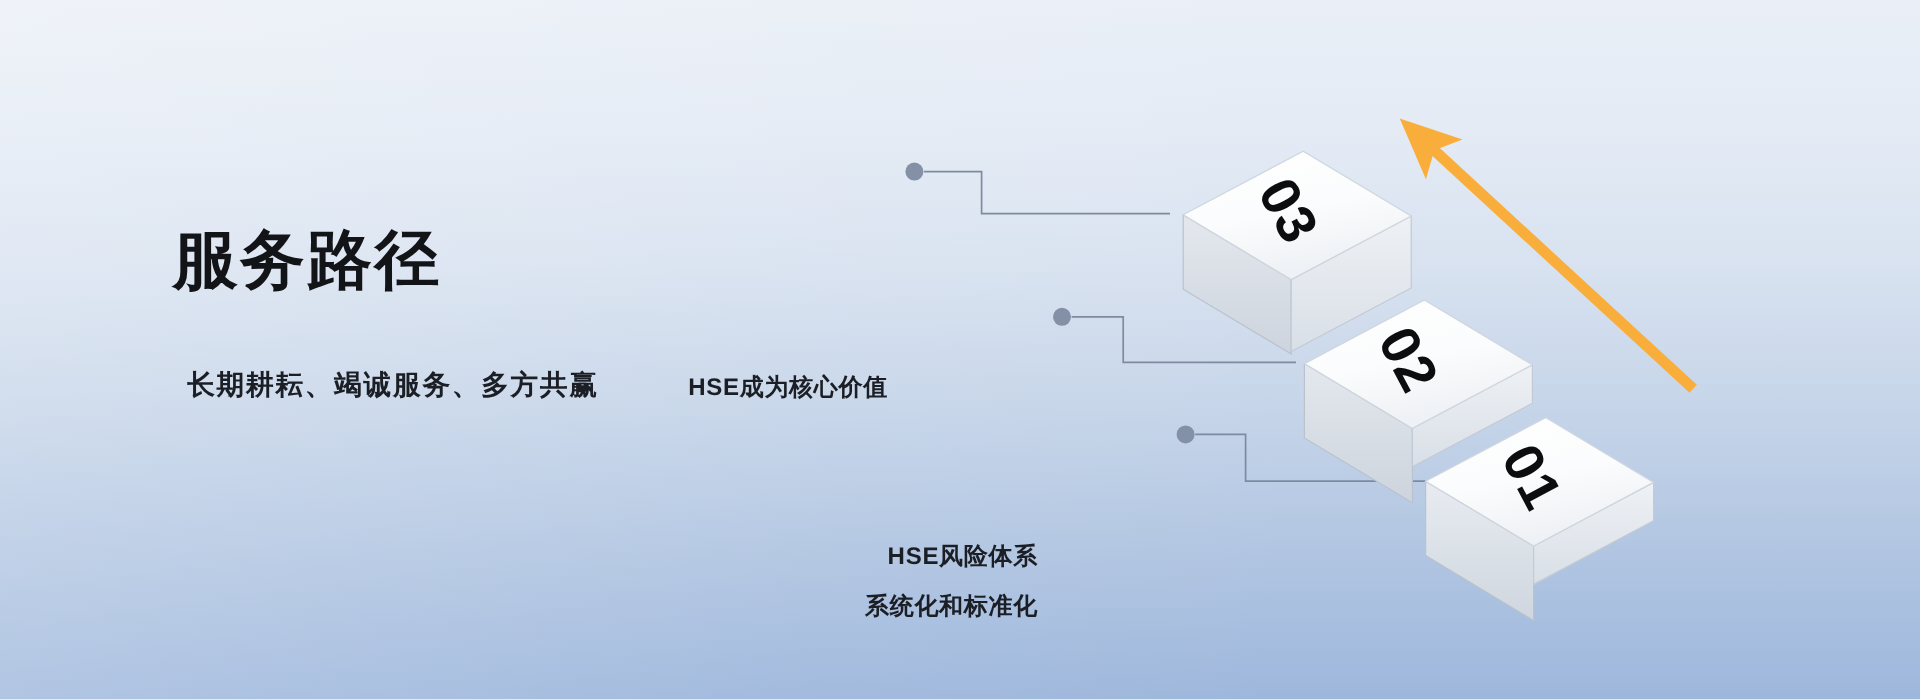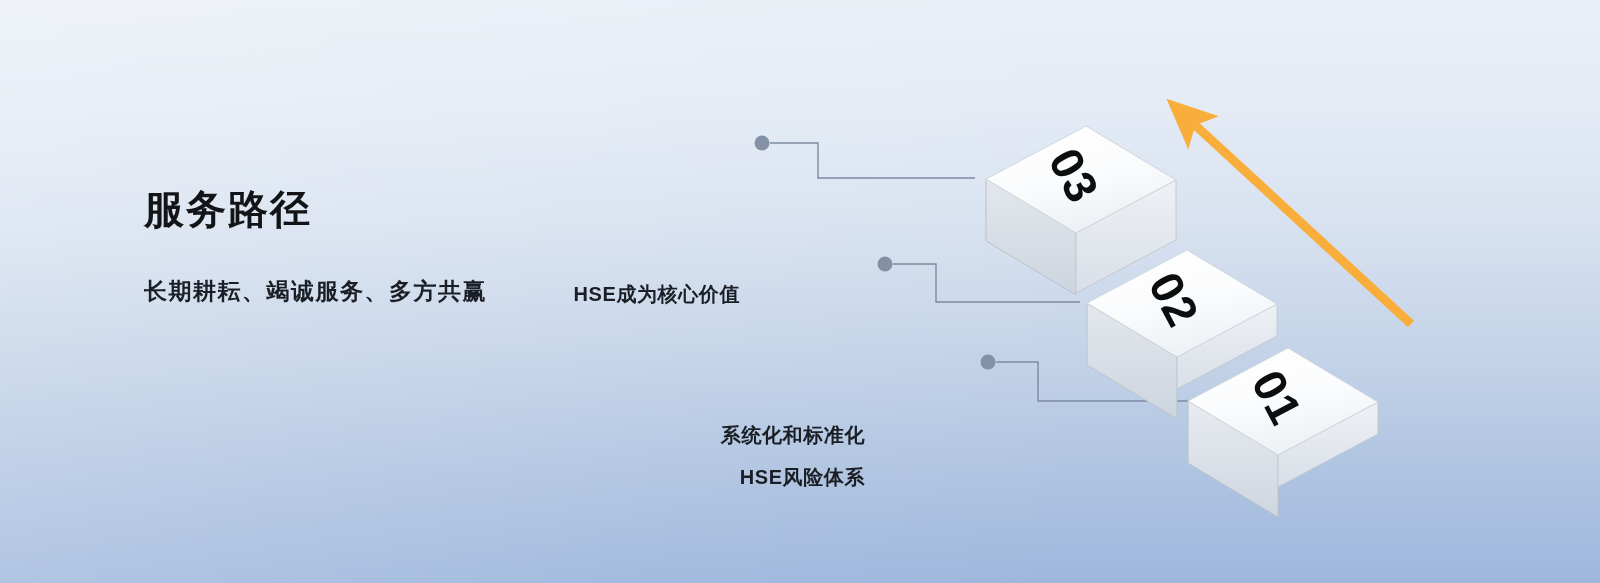--- a/index.html
+++ b/index.html
@@ -32,28 +32,28 @@
   #stage > * { position: relative; z-index: 2; }
 
   .headline-block {
     position: absolute;
     left: 144px;
     top: 186px;
     width: 520px;
   }
   .page-title {
     margin: 0;
-    font-size: 40px;
+    font-size: 54px;
     line-height: 1.18;
     font-weight: 700;
     letter-spacing: 2px;
     color: #121417;
   }
   .page-subtitle {
-    margin: 0;
+    margin: 12px;
     padding-top: 44px;
     font-size: 23px;
     line-height: 1.3;
     font-weight: 700;
     letter-spacing: 1.5px;
     color: #1b1f25;
   }
 
   .callout {
     position: absolute;
@@ -95,22 +95,22 @@
   <div class="headline-block">
     <h1 class="page-title">服务路径</h1>
     <p class="page-subtitle">长期耕耘、竭诚服务、多方共赢</p>
   </div>
 
   <div class="callout callout-1">
     <div class="line">HSE成为核心价值</div>
   </div>
 
   <div class="callout callout-2">
+    <div class="line">HSE风险体系</div>
     <div class="line">系统化和标准化</div>
-    <div class="line">HSE风险体系</div>
   </div>
 
   <svg id="diagram-svg" viewBox="0 0 1600 583">
     <defs>
       <linearGradient id="topFaceGrad" x1="0" y1="0" x2="0.35" y2="1">
         <stop offset="0%" stop-color="#ffffff"></stop>
         <stop offset="55%" stop-color="#fbfcfd"></stop>
         <stop offset="100%" stop-color="#eef1f5"></stop>
       </linearGradient>
       <linearGradient id="leftFaceGrad" x1="0" y1="0" x2="0" y2="1">

